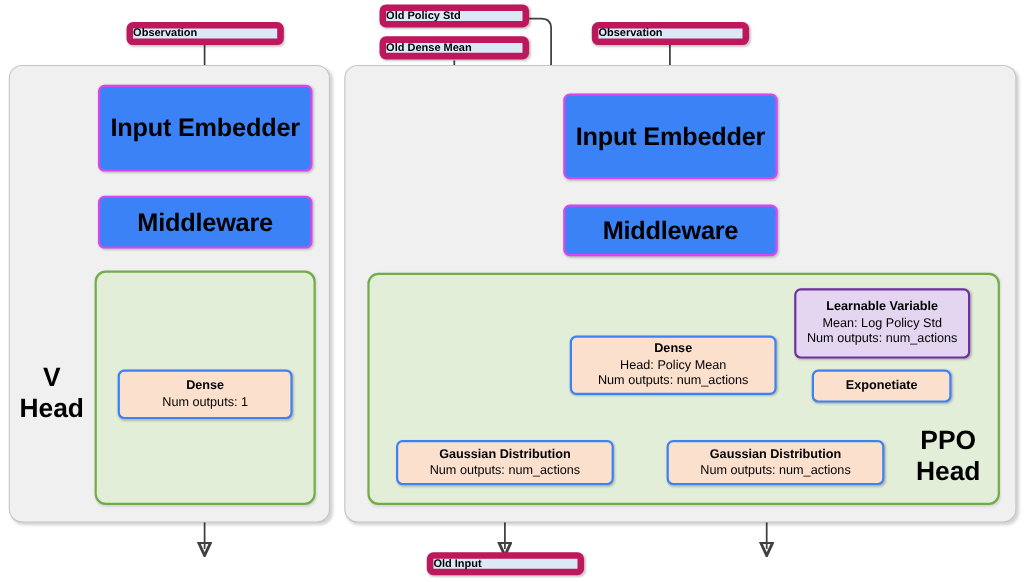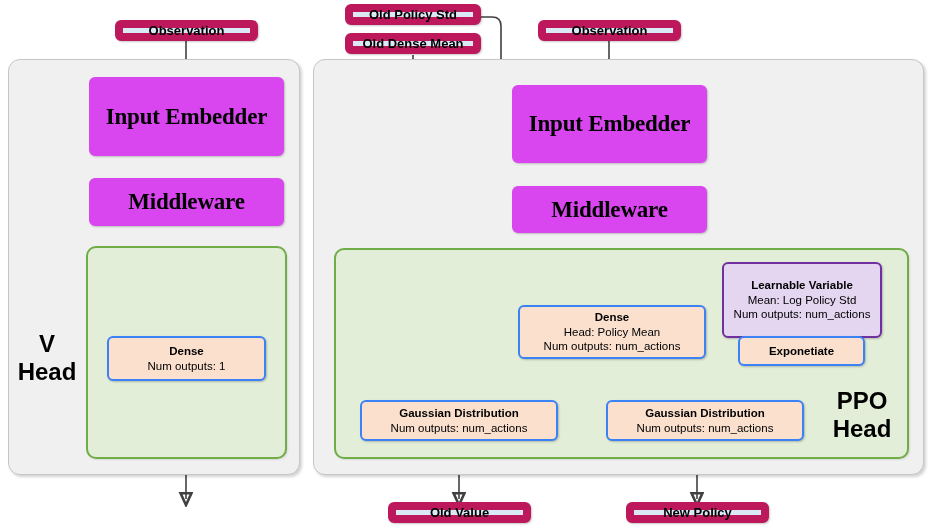--- a/index.html
+++ b/index.html
@@ -12,25 +12,25 @@
   }
   .panel-green{
     position:absolute;background:#e2eed8;border:2px solid #70ad47;border-radius:10px;
     box-shadow:1px 1px 2px rgba(0,0,0,0.10);
   }
   .box{
     position:absolute;box-sizing:border-box;display:flex;flex-direction:column;
     align-items:center;justify-content:center;text-align:center;
     box-shadow:1px 1px 2px rgba(0,0,0,0.22);
   }
-  .box-green{background:#d946ef;border:2px solid #d946ef;border-radius:6px;
-    font-weight:bold;color:#000;font-family:Liberation Serif, serif;}
+  .box-green{background:#3b82f6;border:2px solid #d946ef;border-radius:6px;
+    font-weight:bold;color:#000;}
   .box-orange{background:#fbe0ce;border:2px solid #3b82f6;border-radius:6px;color:#000;}
-  .box-blue{background:#dbe9f7;border:8px solid #be185d;border-radius:6px;color:#000;
-    font-weight:bold;font-size:13px;align-items:center;justify-content:center;}
+  .box-blue{background:#dbe9f7;border:6px solid #be185d;border-radius:6px;color:#000;
+    font-weight:bold;font-size:10px;align-items:flex-start;justify-content:center;}
   .box-purple{background:#e4d5f0;border:2px solid #7030a0;border-radius:6px;color:#000;}
 
   .t-big{font-size:23px;font-weight:bold;letter-spacing:-0.2px;}
   .ln{line-height:14.5px;font-size:11.5px;white-space:nowrap;}
   .ln.hd{font-weight:bold;}
 
   .head-label{position:absolute;font-size:24px;font-weight:bold;color:#000;
     text-align:center;line-height:28px;}
 
   svg.edges{position:absolute;left:0;top:0;width:931px;height:529px;pointer-events:none;}
@@ -120,41 +120,38 @@
   <div class="box box-green" style="left:512px;top:186px;width:195px;height:47px;">
     <span class="t-big">Middleware</span>
   </div>
 
   <div class="box box-orange" style="left:518px;top:305px;width:188px;height:54px;">
     <span class="ln hd">Dense</span>
     <span class="ln">Head: Policy Mean</span>
     <span class="ln">Num outputs: num_actions</span>
   </div>
 
-  <div class="box box-purple" style="left:722px;top:262px;width:160px;height:76px;">
+  <div class="box box-purple" style="left:722px;top:262px;width:160px;height:64px;">
     <span class="ln hd">Learnable Variable</span>
     <span class="ln">Mean: Log Policy Std</span>
     <span class="ln">Num outputs: num_actions</span>
   </div>
 
   <div class="box box-orange" style="left:738px;top:336px;width:127px;height:30px;">
     <span class="ln hd">Exponetiate</span>
   </div>
 
   <div class="box box-orange" style="left:360px;top:400px;width:198px;height:41px;">
     <span class="ln hd">Gaussian Distribution</span>
     <span class="ln">Num outputs: num_actions</span>
   </div>
 
   <div class="box box-orange" style="left:606px;top:400px;width:198px;height:41px;">
     <span class="ln hd">Gaussian Distribution</span>
     <span class="ln">Num outputs: num_actions</span>
   </div>
 
   <div class="box box-blue" style="left:388px;top:502px;width:143px;height:21px;">
-    <span>Old Value</span>
+    <span>Old Input</span>
   </div>
 
-  <div class="box box-blue" style="left:626px;top:502px;width:143px;height:21px;">
-    <span>New Policy</span>
-  </div>
 
 </div>
 
 </body></html>

